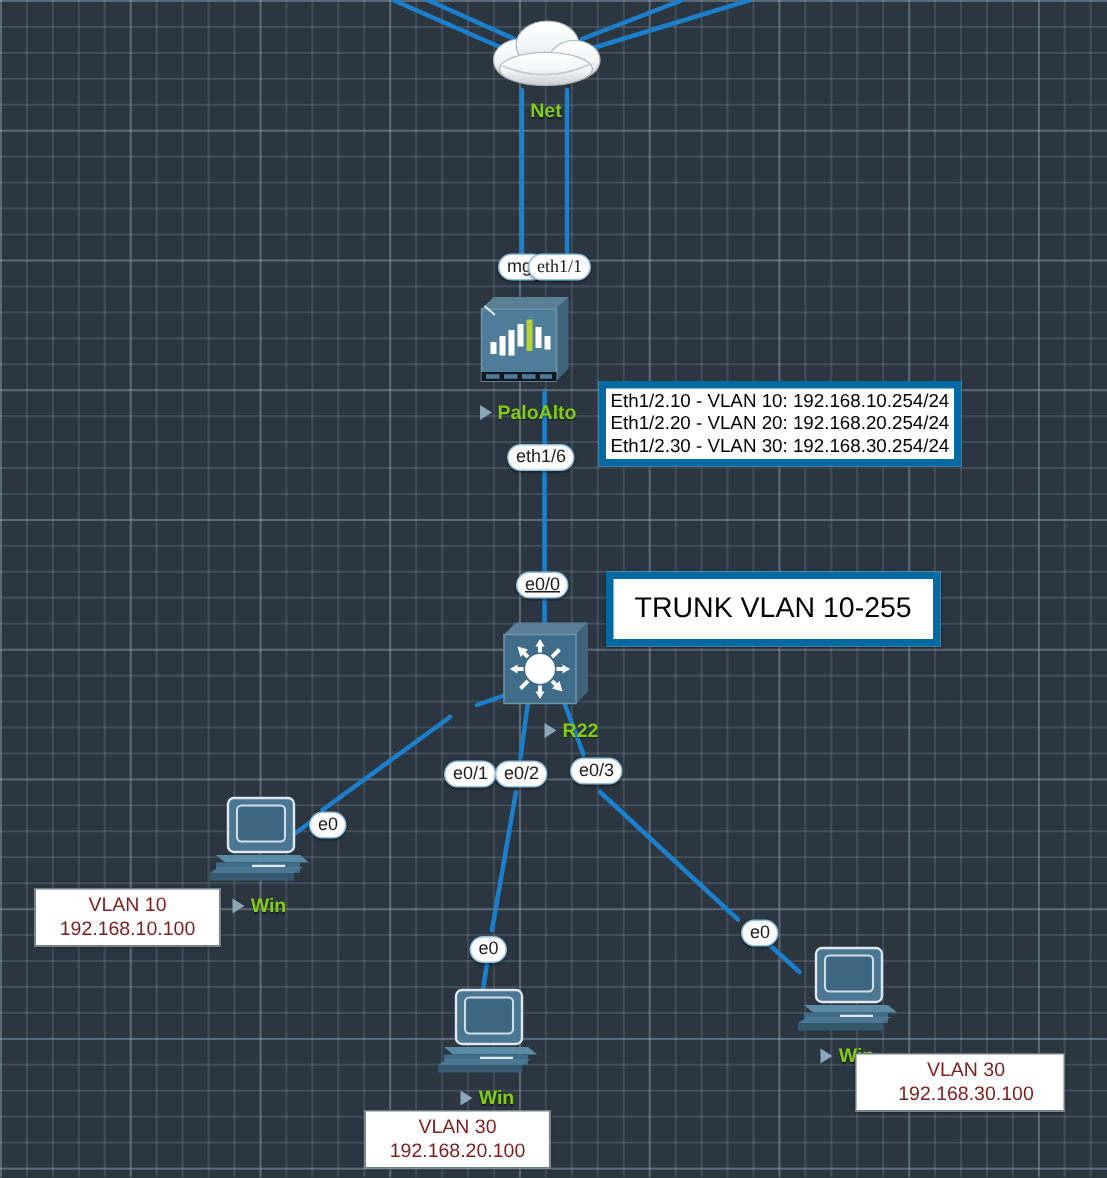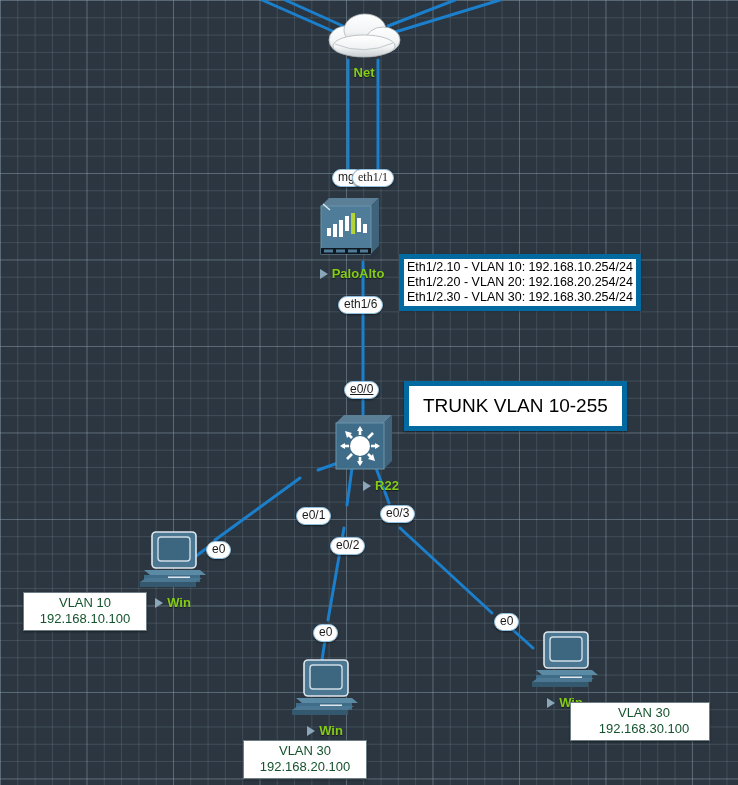--- a/index.html
+++ b/index.html
@@ -48,21 +48,21 @@
     position:absolute;background:#ffffff;
     border:5px solid #0369a1;
     color:#000;white-space:pre;
     line-height:15px;
     box-shadow:0 1px 2px rgba(0,0,0,.4);
   }
   #anno-fw{font-size:12.5px;padding:1px 3px;}
   #anno-trunk{font-size:19px;padding:9px 14px;line-height:22px;}
   .vlanbox{
     position:absolute;background:#ffffff;border:1px solid #6f7d85;
-    color:#14532d;font-size:13px;text-align:center;
+    color:#7f1d1d;font-size:13px;text-align:center;
     padding:2px 6px 3px 6px;line-height:16px;
     box-shadow:0 1px 2px rgba(0,0,0,.4);
   }
 </style>
 </head>
 <body>
 
 <div id="canvas"></div>
 
 <svg class="links">
@@ -189,21 +189,21 @@
       <polygon points="43,52 36,50 41,45"></polygon>
     </g>
   </svg>
   <div class="nodelabel" style="width:70px;margin-left:14px;margin-top:-1px;text-align:right;">
     <span class="tri"></span>
     <span>R22</span>
   </div>
 </div>
 
 <div class="port" style="left:296px;top:459px;margin-top:48px;">e0/1</div>
-<div class="port" style="left:330px;top:537px;">e0/2</div>
+<div class="port" style="left:330px;top:507px;">e0/2</div>
 <div class="port" style="left:380px;top:505px;">e0/3</div>
 
 <div class="port" style="left:206px;top:541px;">e0</div>
 
 <div class="node" style="left:138px;top:529px;">
   <svg width="70" height="62" viewBox="0 0 70 62">
     <rect x="14" y="3" width="44" height="36" rx="4" fill="#4b7792" stroke="#dfe8ee" stroke-width="1.6"></rect>
     <rect x="20" y="8" width="32" height="24" rx="3" fill="#3d6780" stroke="#cfdde6" stroke-width="1.4"></rect>
     <polygon points="6,41 62,41 68,46 12,46" fill="#5b8aa5"></polygon>
     <rect x="6" y="46" width="56" height="7" fill="#3f6d89"></rect>

